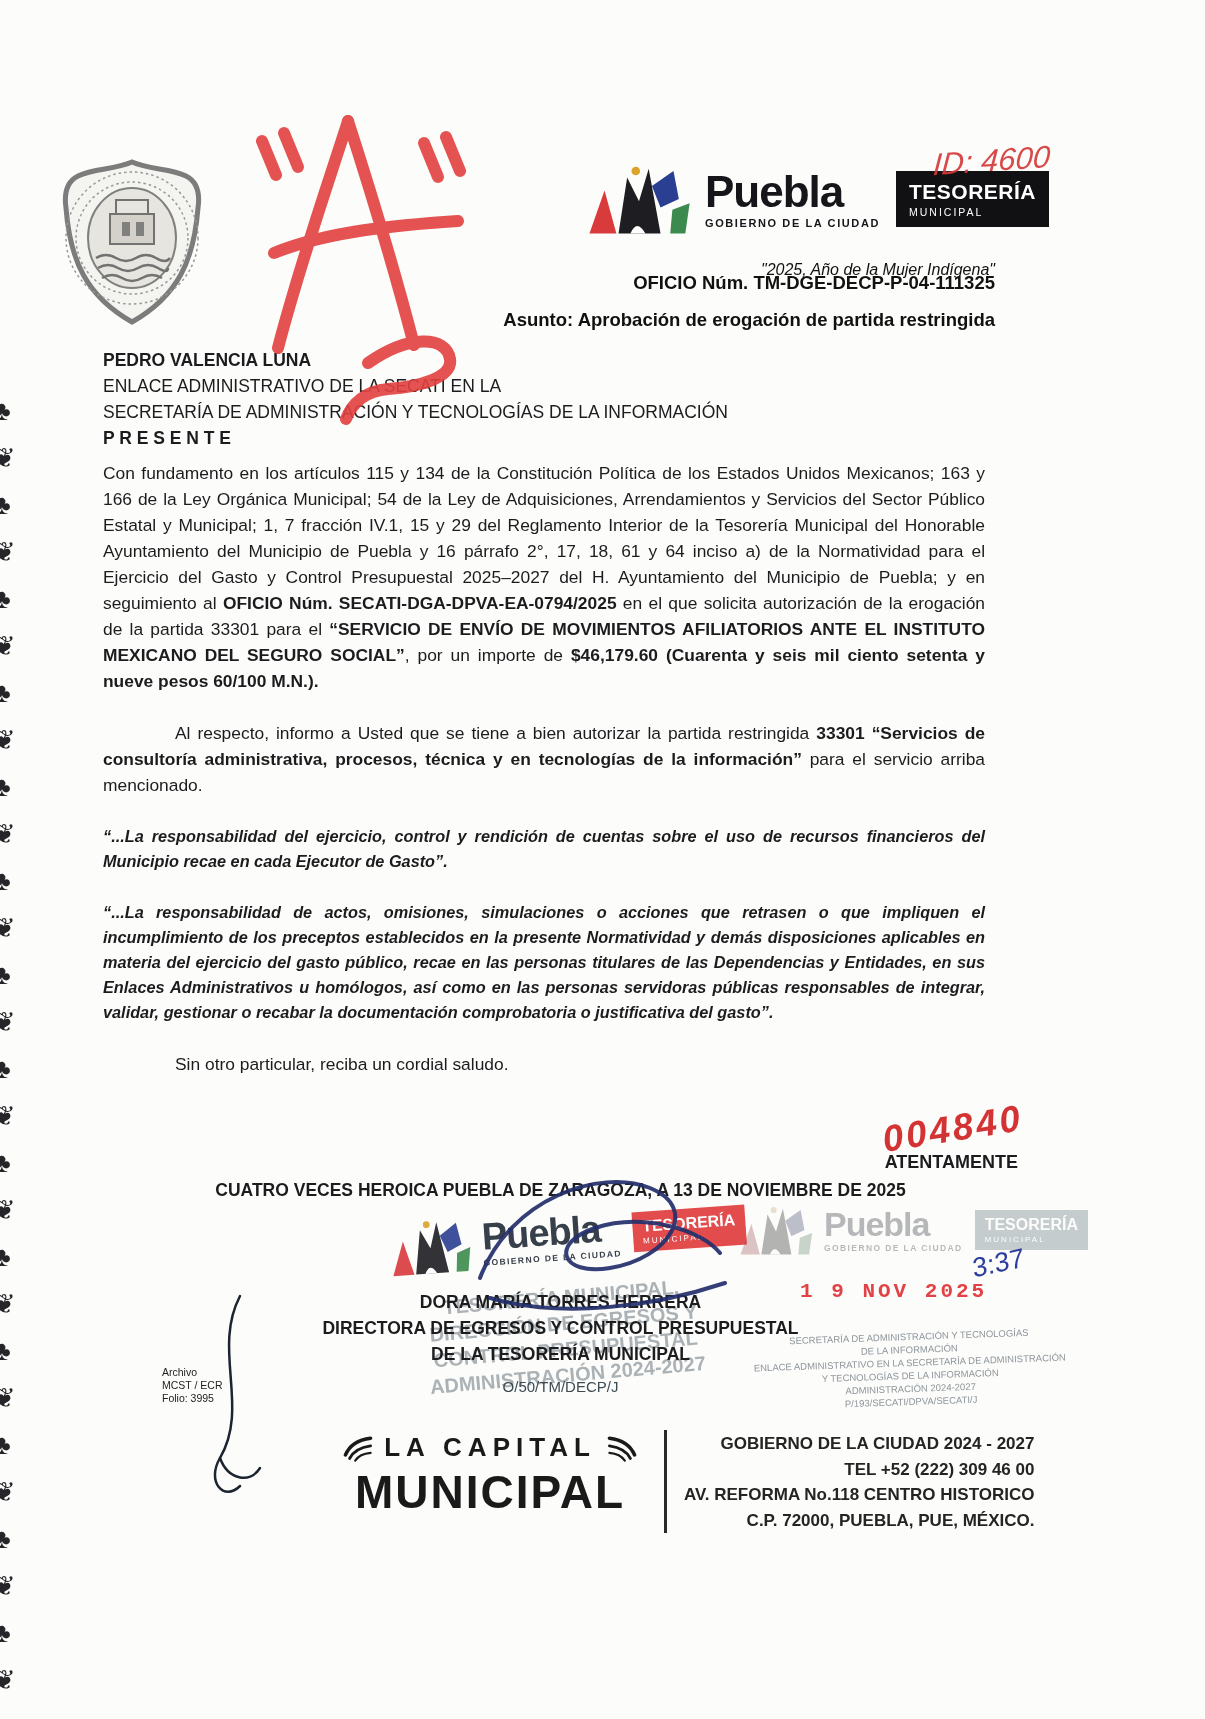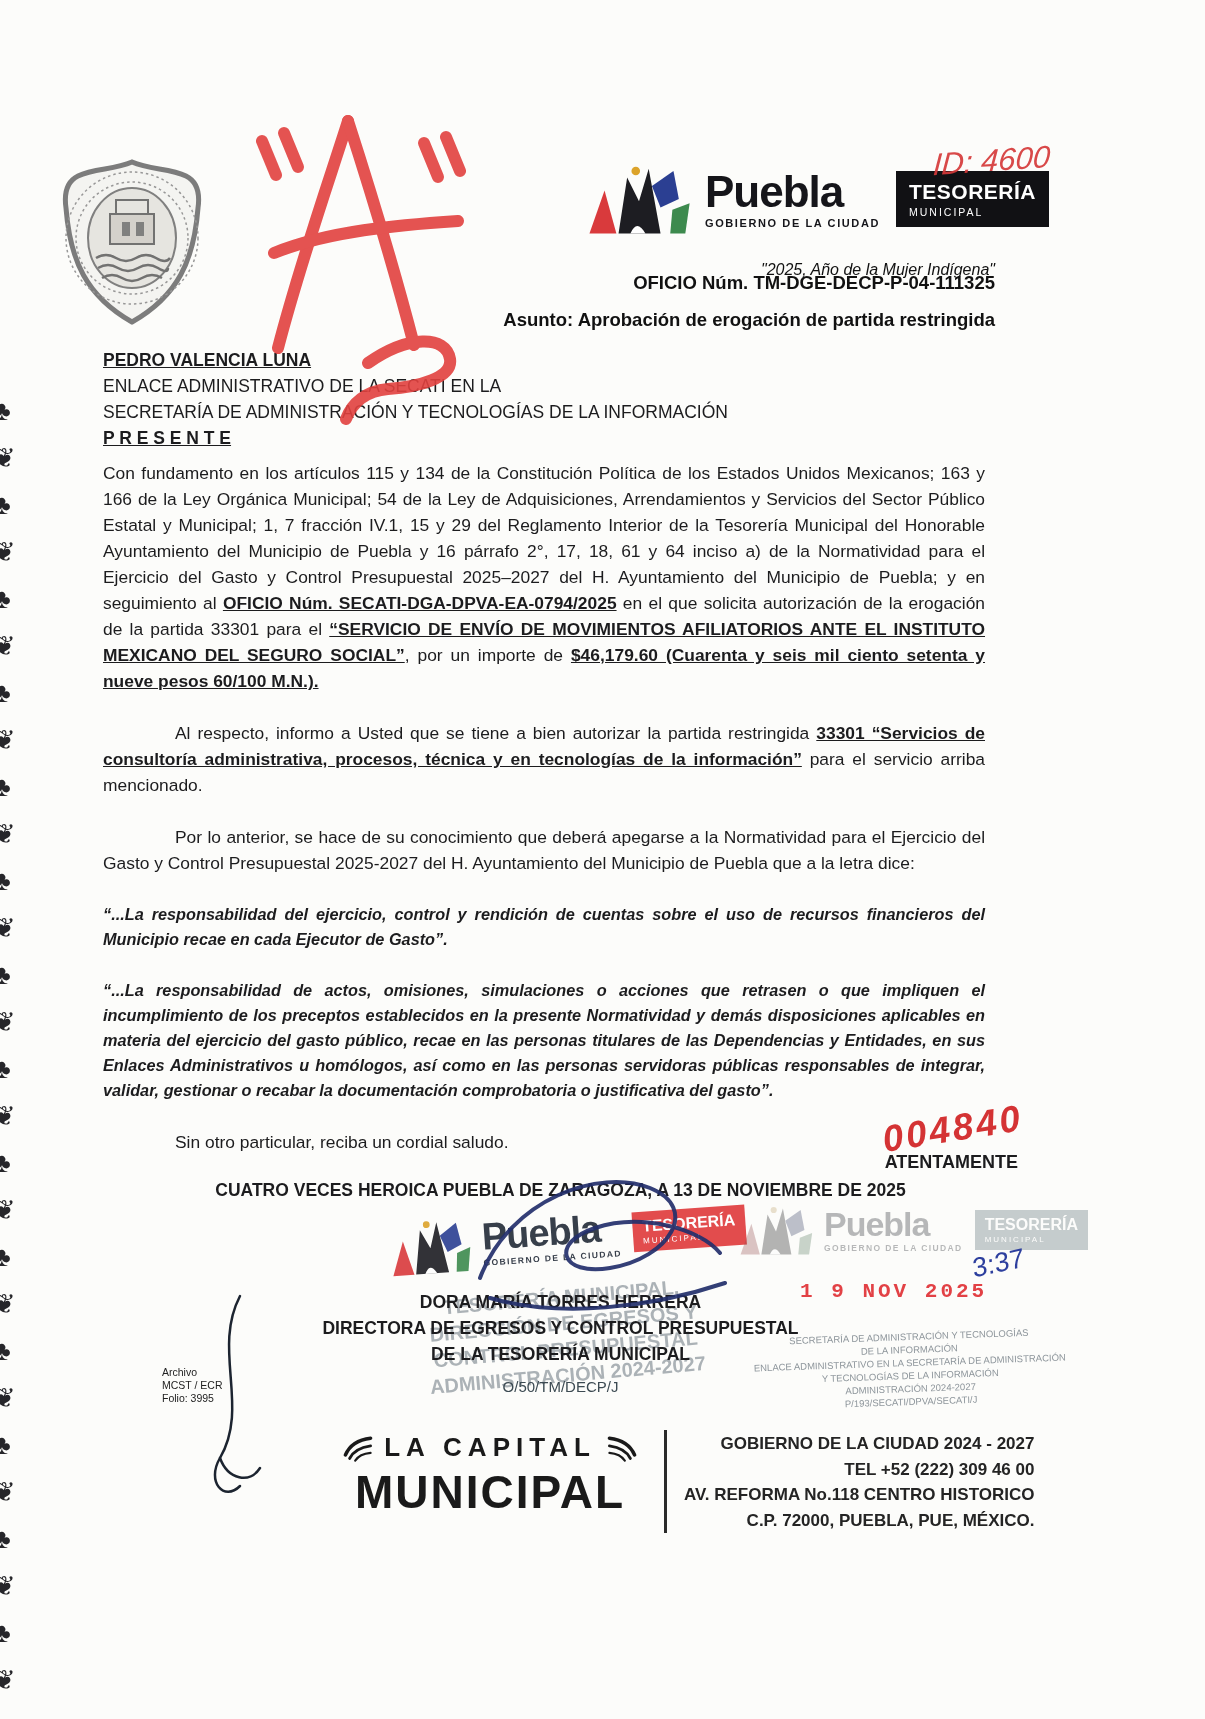--- a/index.html
+++ b/index.html
@@ -24,21 +24,21 @@
   .year{position:absolute;right:210px;top:261px;font-style:italic;font-size:16px;color:#111;}
   .ofnum{position:absolute;right:210px;top:272px;font-weight:bold;font-size:18.5px;color:#111;}
   .asunto{position:absolute;right:210px;top:309px;font-weight:bold;font-size:18.5px;color:#111;}
   
   .addr{position:absolute;left:103px;top:347px;font-size:17.5px;line-height:26px;}
   .addr .b{font-weight:bold;}
   
   .bodytxt{position:absolute;left:103px;top:460px;width:898px;font-size:17.4px;line-height:26px;
            text-align:justify;z-index:1;}
   .bodytxt p{margin:0 16px 26px 0;}
-  .b{font-weight:bold;text-decoration:underline;}
+  .b{font-weight:bold;}
   .ind{text-indent:72px;}
   .quote{margin:6px 40px 26px 70px;font-size:16.3px;font-weight:bold;font-style:italic;
          line-height:25px;text-indent:0;}
   .closing{margin-top:14px;}
   
   .redfolio{position:absolute;left:882px;top:1108px;color:#d43334;font-size:37px;font-weight:bold;
             font-style:italic;letter-spacing:3px;transform:rotate(-9deg);z-index:6;}
   
   .atentblock{position:absolute;left:103px;top:1152px;width:915px;text-align:center;z-index:5;}
   .atent{font-weight:bold;font-size:18px;text-align:right;}
@@ -183,21 +183,20 @@
   <div class="addr">
     <div class="b">PEDRO VALENCIA LUNA</div>
     <div>ENLACE ADMINISTRATIVO DE LA SECATI EN LA</div>
     <div>SECRETARÍA DE ADMINISTRACIÓN Y TECNOLOGÍAS DE LA INFORMACIÓN</div>
     <div class="b">P R E S E N T E</div>
   </div>
 
   <div class="bodytxt">
     <p><span>Con fundamento en los artículos 115 y 134 de la Constitución Política de los Estados Unidos Mexicanos; 163 y 166 de la Ley Orgánica Municipal; 54 de la Ley de Adquisiciones, Arrendamientos y Servicios del Sector Público Estatal y Municipal; 1, 7 fracción IV.1, 15 y 29 del Reglamento Interior de la Tesorería Municipal del Honorable Ayuntamiento del Municipio de Puebla y 16 párrafo 2°, 17, 18, 61 y 64 inciso a)  de la Normatividad para el Ejercicio del Gasto y Control Presupuestal 2025–2027 del H. Ayuntamiento del Municipio de Puebla; y en seguimiento al </span><span class="b">OFICIO Núm. SECATI-DGA-DPVA-EA-0794/2025</span><span> en el que solicita autorización de la erogación de la partida 33301 para el </span><span class="b">“SERVICIO DE ENVÍO DE MOVIMIENTOS AFILIATORIOS ANTE EL INSTITUTO MEXICANO DEL SEGURO SOCIAL”</span><span>, por un importe de </span><span class="b">$46,179.60 (Cuarenta y seis mil ciento setenta y nueve pesos 60/100 M.N.).</span></p>
     <p class="ind"><span>Al respecto, informo a Usted que se tiene a bien autorizar la partida restringida </span><span class="b">33301 “Servicios de consultoría administrativa, procesos, técnica y en tecnologías de la información”</span><span> para el servicio arriba mencionado.</span></p>
-    <p class="ind">Por lo anterior, se hace de su conocimiento que deberá apegarse a la Normatividad para el Ejercicio del Gasto y Control Presupuestal 2025-2027 del H. Ayuntamiento del Municipio de Puebla que a la letra dice:</p>
     <p class="quote">“...La responsabilidad del ejercicio, control y rendición de cuentas sobre el uso de recursos financieros del Municipio recae en cada Ejecutor de Gasto”.</p>
     <p class="quote">“...La responsabilidad de actos, omisiones, simulaciones o acciones que retrasen o que impliquen el incumplimiento de los preceptos establecidos en la presente Normatividad y demás disposiciones aplicables en materia del ejercicio del gasto público, recae en las personas titulares de las Dependencias y Entidades, en sus Enlaces Administrativos u homólogos, así como en las personas servidoras públicas responsables de integrar, validar, gestionar o recabar la documentación comprobatoria o justificativa del gasto”.</p>
     <p class="ind closing">Sin otro particular, reciba un cordial saludo.</p>
   </div>
 
   <div class="redfolio">004840</div>
 
   <div class="atentblock">
     <div class="atent">ATENTAMENTE</div>
     <div class="citydate">CUATRO VECES HEROICA PUEBLA DE ZARAGOZA, A 13 DE NOVIEMBRE DE 2025</div>

